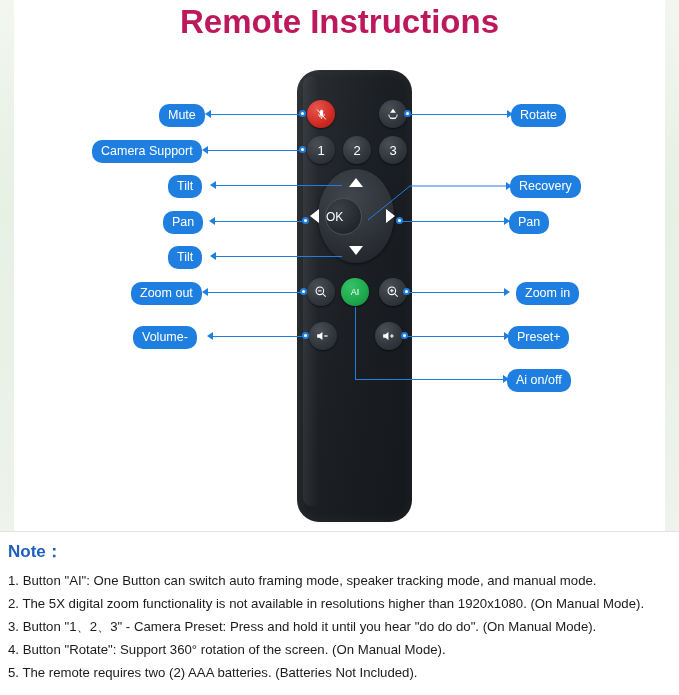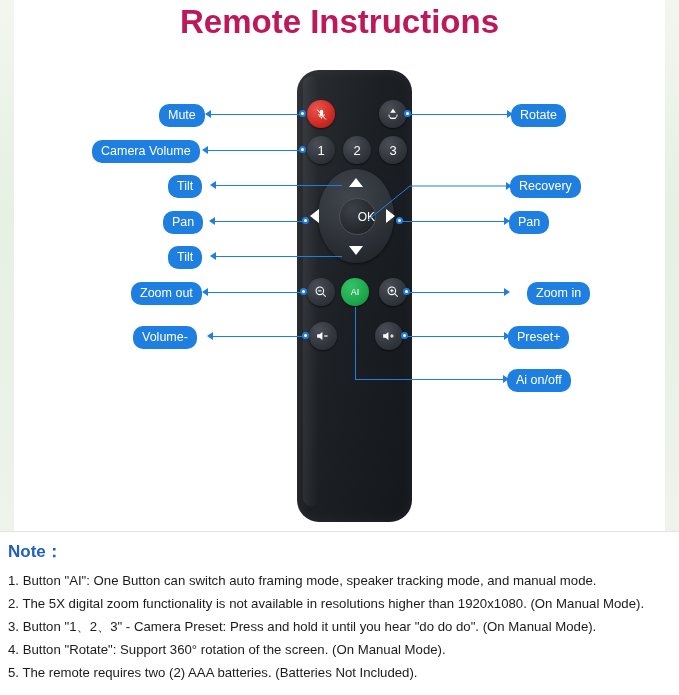--- a/index.html
+++ b/index.html
@@ -82,32 +82,32 @@
     left: 318px;
     top: 169px;
     width: 76px;
     height: 94px;
     border-radius: 38px / 47px;
     background: radial-gradient(circle at 40% 30%, #41464e 0%, #2c3036 60%, #1e2227 100%);
     box-shadow: 0 1px 3px rgba(0,0,0,0.6);
   }
   .ok {
     position: absolute;
-    left: 339px;
+    left: 325px;
     top: 198px;
     width: 35px;
     height: 35px;
     border-radius: 50%;
     background: radial-gradient(circle at 35% 30%, #3c4148 0%, #23272c 70%);
     border: 1px solid #4b5057;
     color: #fff;
     font-size: 12px;
     display: flex;
     align-items: center;
-    justify-content: flex-end;
+    justify-content: flex-start;
   }
   .arrow {
     position: absolute;
     width: 0;
     height: 0;
     color: #fff;
   }
   .arrow-up {
     left: 349px; top: 178px;
     border-left: 7px solid transparent;
@@ -289,21 +289,21 @@
   </div>
 
   <div class="line hline" style="left:207px; top:114px; width:95px;"></div>
   <div class="dot" style="left:299px; top:110px;"></div>
   <div class="tri tri-left" style="left:205px; top:110px;"></div>
   <div class="label" style="left:159px; top:104px;">Mute</div>
 
   <div class="line hline" style="left:204px; top:150px; width:98px;"></div>
   <div class="dot" style="left:299px; top:146px;"></div>
   <div class="tri tri-left" style="left:202px; top:146px;"></div>
-  <div class="label" style="left:92px; top:140px;">Camera Volume</div>
+  <div class="label" style="left:92px; top:140px;">Camera Support</div>
 
   <div class="line hline" style="left:212px; top:185px; width:130px;"></div>
   <div class="line vline" style="left:341px; top:185px; height:0px;"></div>
   <div class="tri tri-left" style="left:210px; top:181px;"></div>
   <div class="label" style="left:168px; top:175px;">Tilt</div>
 
   <div class="line hline" style="left:211px; top:221px; width:94px;"></div>
   <div class="dot" style="left:302px; top:217px;"></div>
   <div class="tri tri-left" style="left:209px; top:217px;"></div>
   <div class="label" style="left:163px; top:211px;">Pan</div>
@@ -334,21 +334,21 @@
   <div class="label" style="left:510px; top:175px;text-align:center;">Recovery</div>
 
   <div class="line hline" style="left:399px; top:221px; width:110px;"></div>
   <div class="dot" style="left:396px; top:217px;"></div>
   <div class="tri tri-right" style="left:504px; top:217px;"></div>
   <div class="label" style="left:509px; top:211px;">Pan</div>
 
   <div class="line hline" style="left:407px; top:292px; width:100px;"></div>
   <div class="dot" style="left:403px; top:288px;"></div>
   <div class="tri tri-right" style="left:504px; top:288px;"></div>
-  <div class="label" style="left:527px; top:282px;">Zoom in</div>
+  <div class="label" style="left:516px; top:282px;">Zoom in</div>
 
   <div class="line hline" style="left:405px; top:336px; width:102px;"></div>
   <div class="dot" style="left:401px; top:332px;"></div>
   <div class="tri tri-right" style="left:504px; top:332px;"></div>
   <div class="label" style="left:508px; top:326px;">Preset+</div>
 
   <div class="line vline" style="left:355px; top:307px; height:72px;"></div>
   <div class="line hline" style="left:355px; top:379px; width:151px;"></div>
   <div class="tri tri-right" style="left:503px; top:375px;"></div>
   <div class="label" style="left:507px; top:369px;">Ai  on/off</div>

